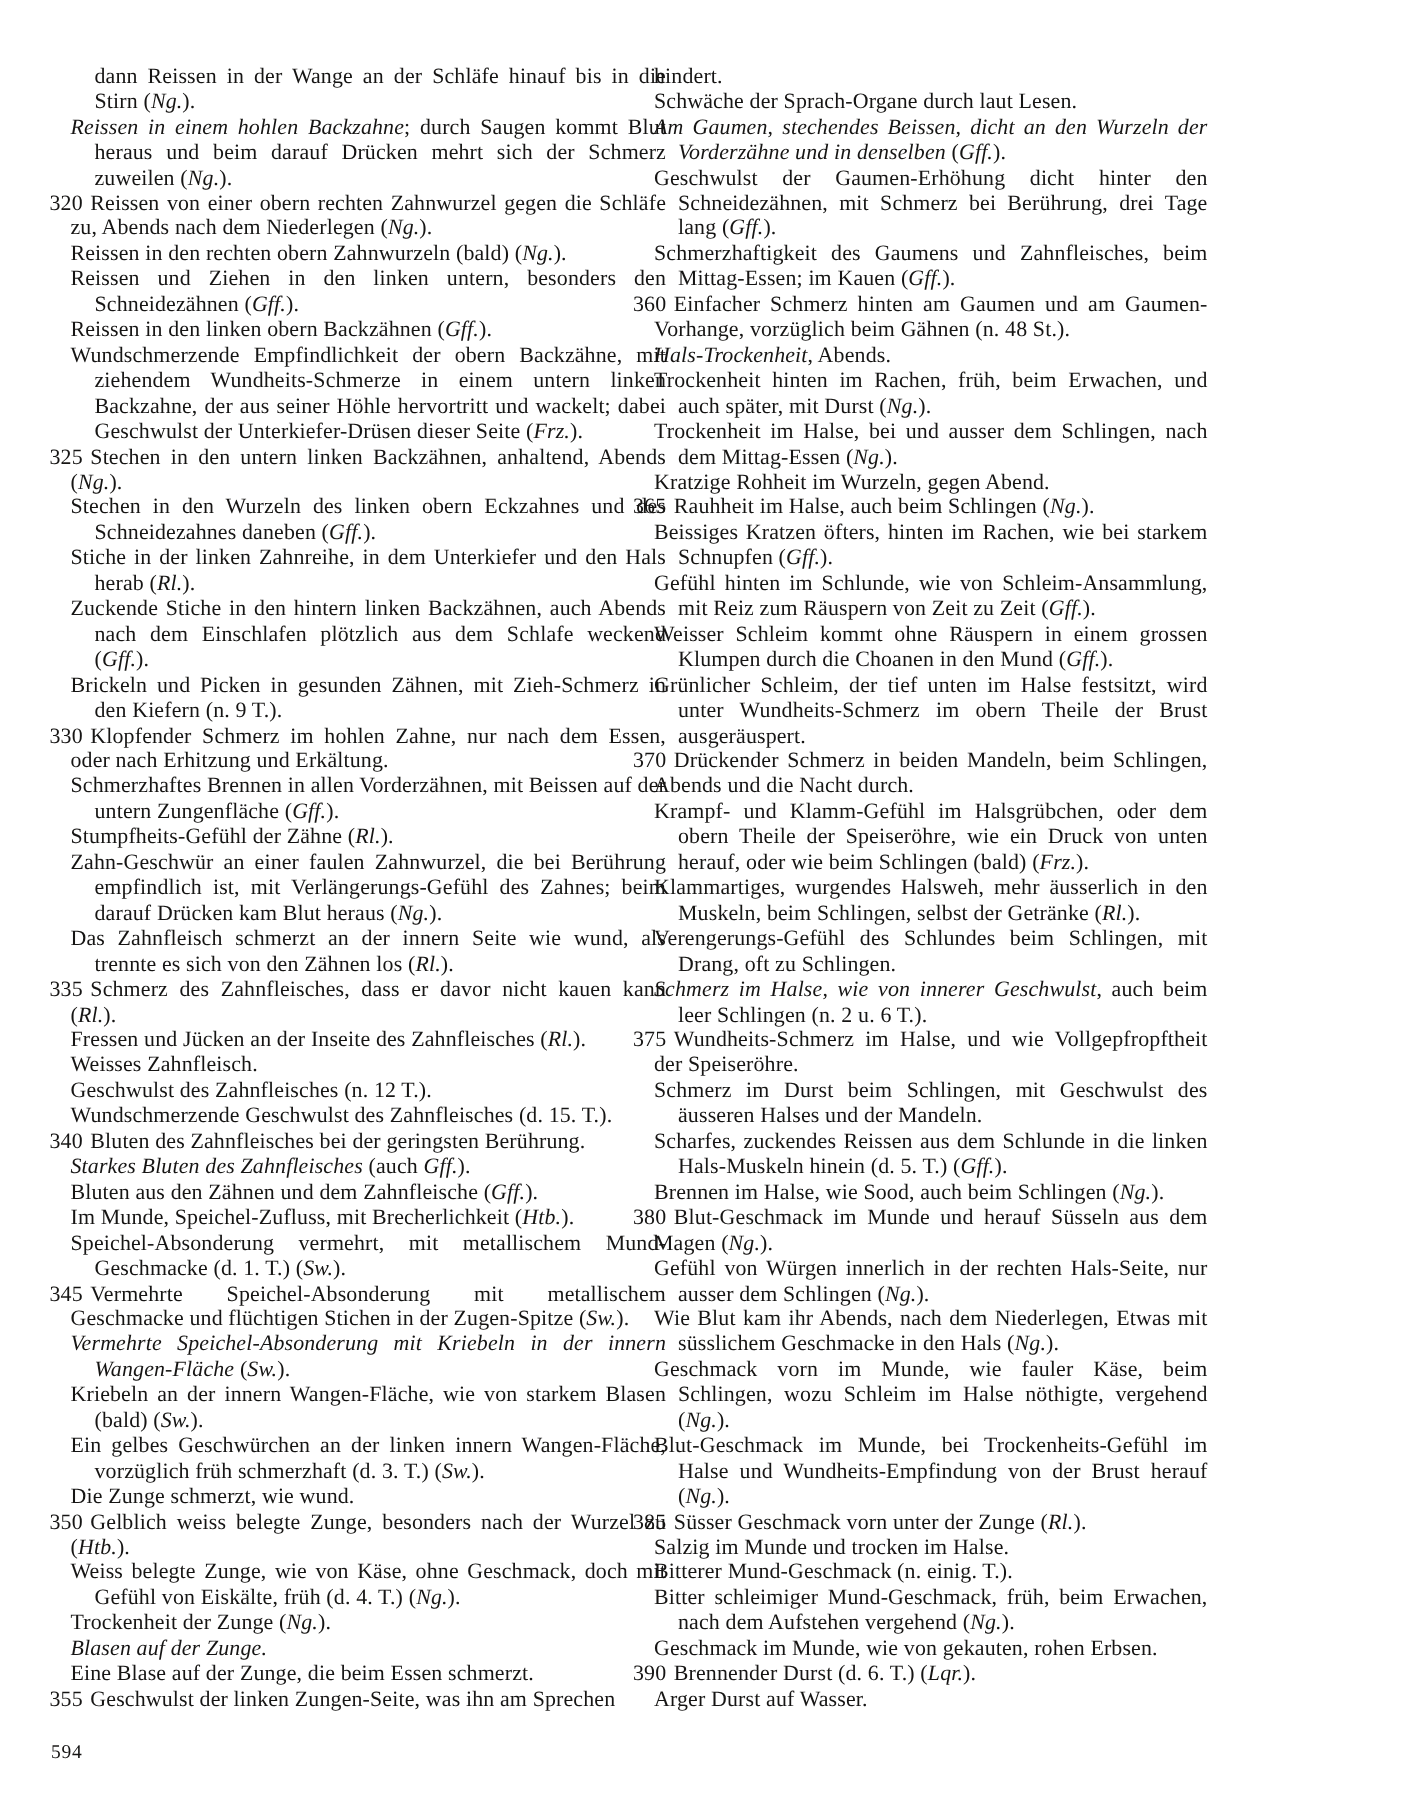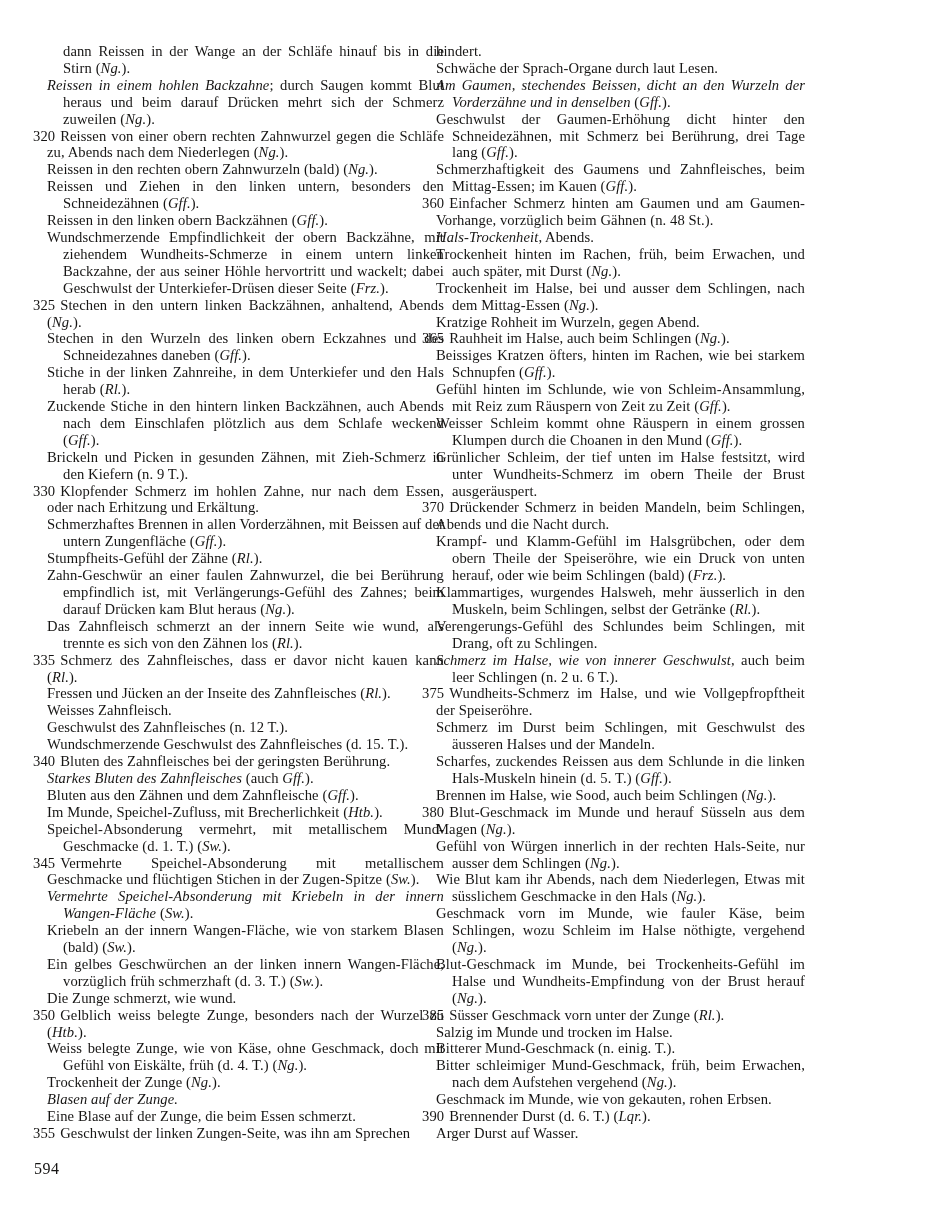--- a/index.html
+++ b/index.html
@@ -34,21 +34,21 @@
   p.e { padding-left: 30px; text-indent: -16px; }
   
   p.n { padding-left: 14px; text-indent: -14px; }
   
   p.c { padding-left: 30px; text-indent: 0; }
   .num-gap { display: inline-block; width: 5px; }
   .pageno {
     position: absolute;
     left: 34px;
     top: 1160px;
-    font-size: 16px;
+    font-size: 13px;
     letter-spacing: 0.5px;
   }
 </style>
 </head>
 <body>
 
 <div class="page">
   <div id="col-left" class="col">
       <p class="c">dann Reissen in der Wange an der Schläfe hinauf bis in die Stirn (<i>Ng.</i>).</p>
       <p class="e"><i>Reissen in einem hohlen Backzahne</i>; durch Saugen kommt Blut heraus und beim darauf Drücken mehrt sich der Schmerz zuweilen (<i>Ng.</i>).</p>

